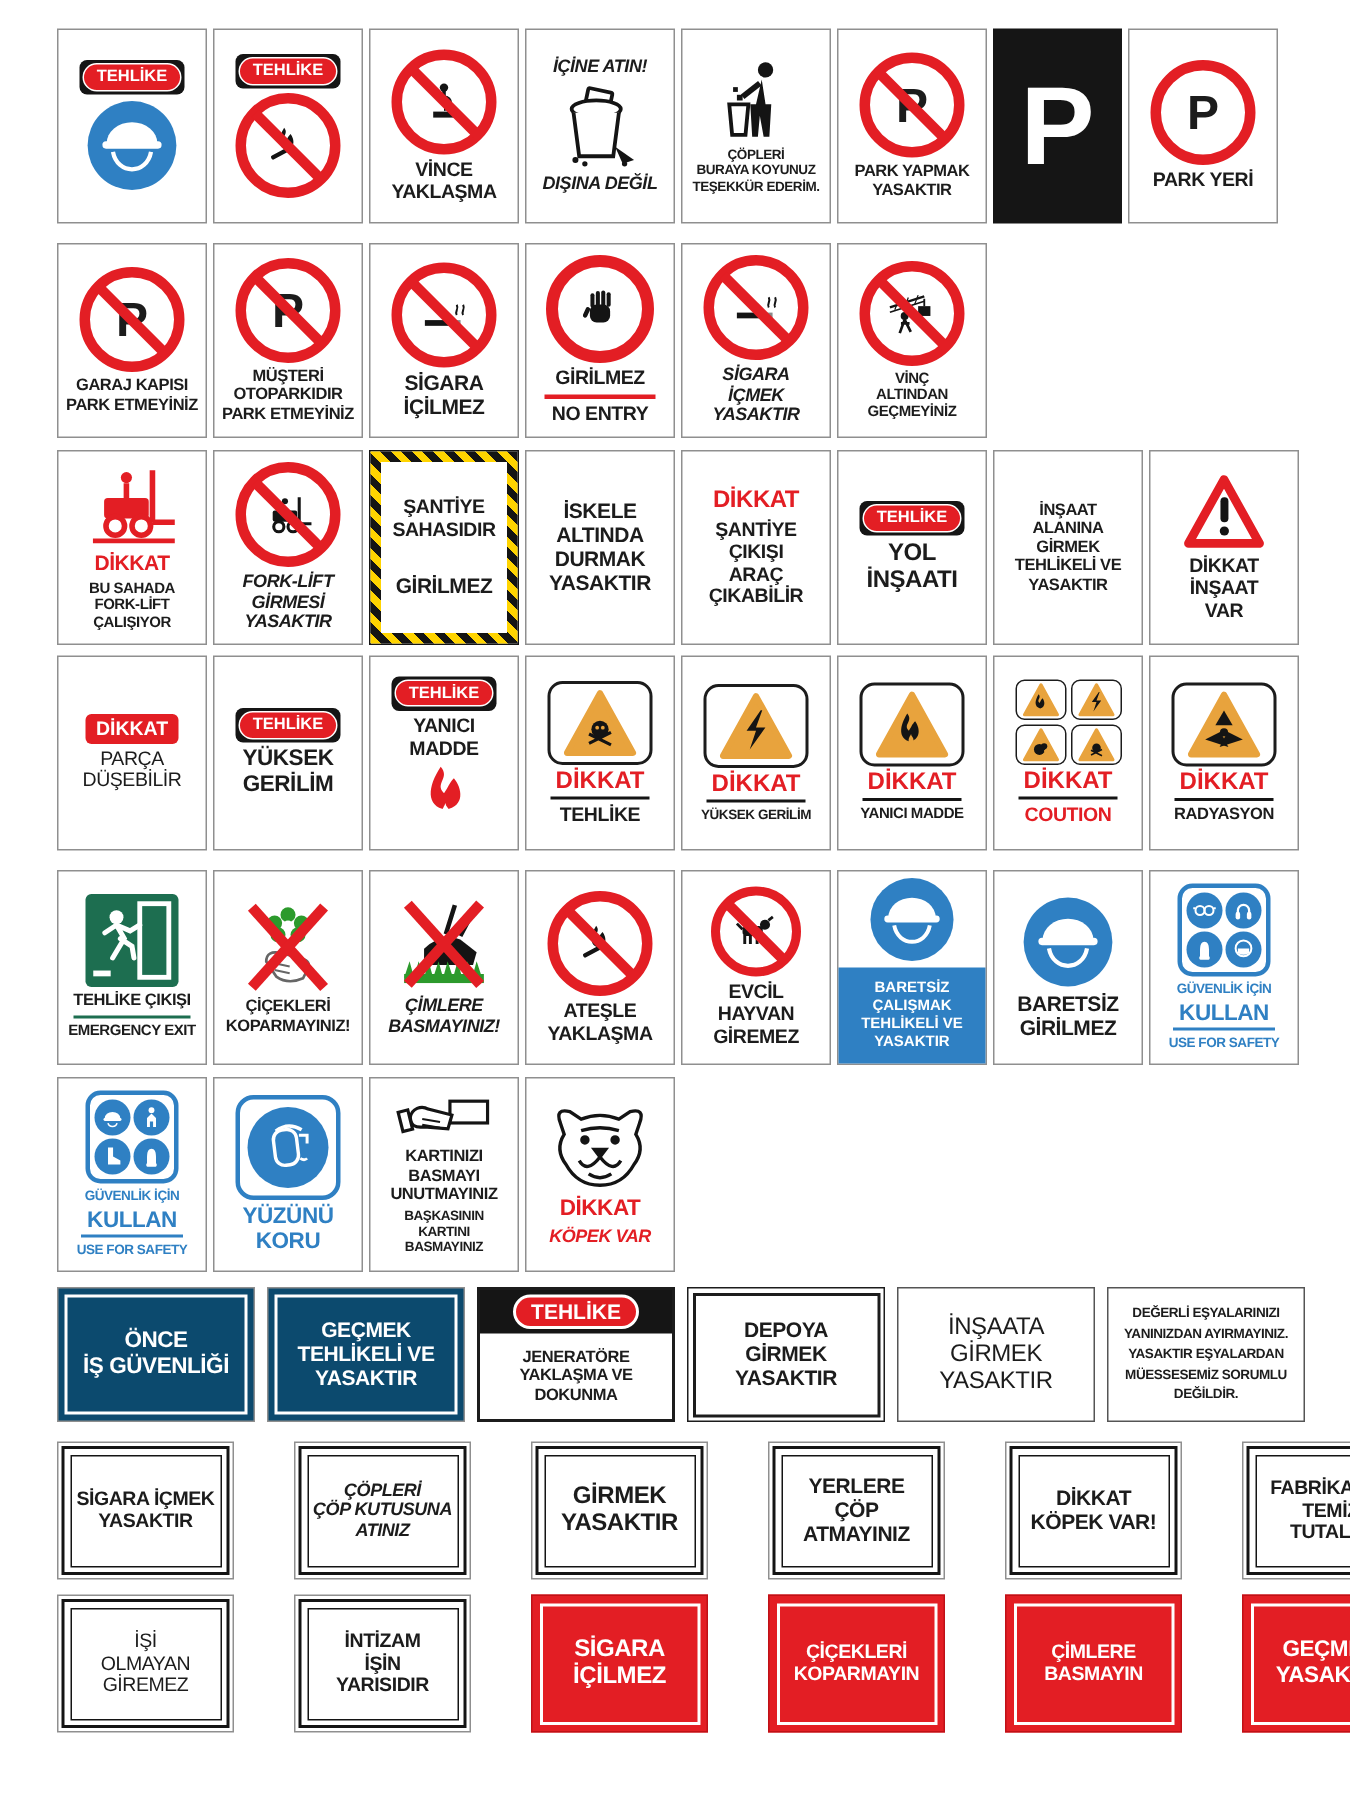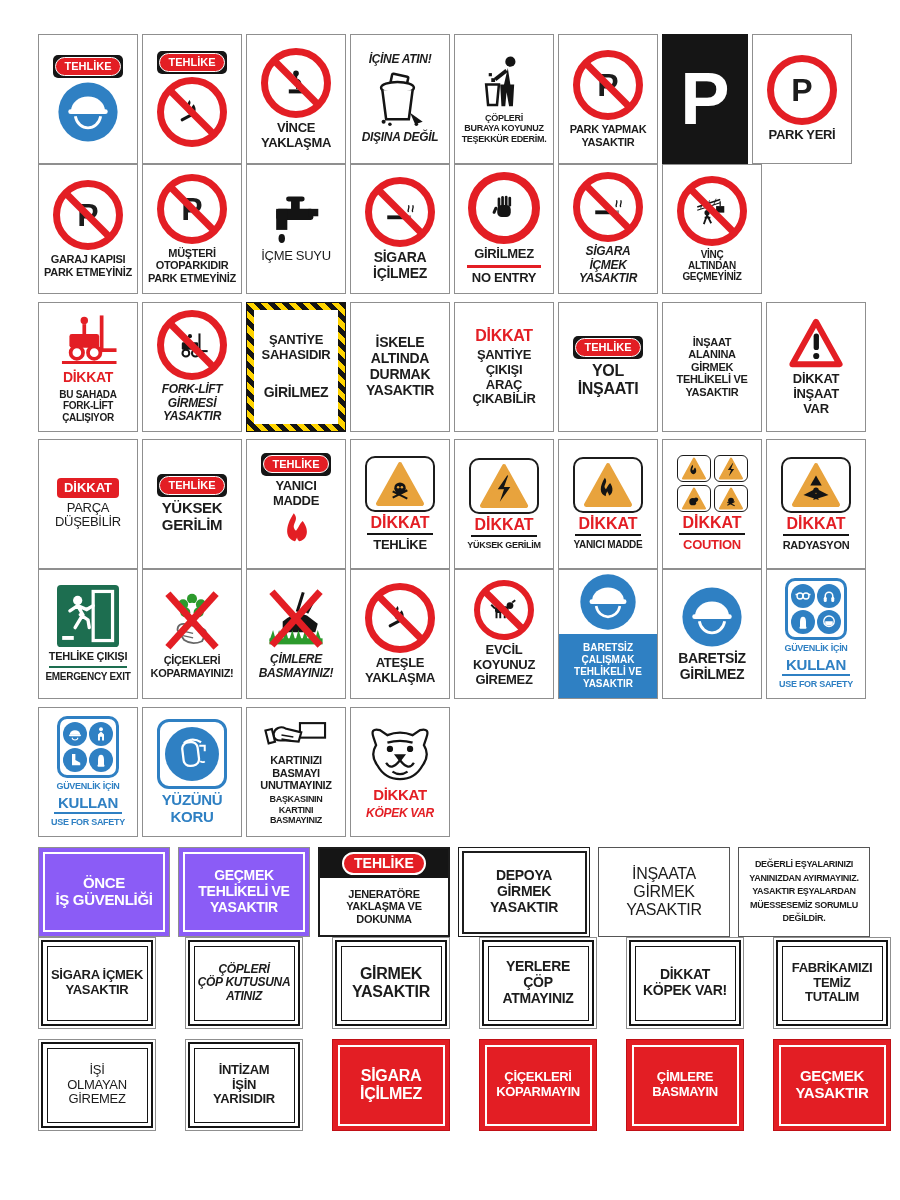--- a/index.html
+++ b/index.html
@@ -1,20 +1,20 @@
 <!DOCTYPE html>
 <html><head>
 <meta charset="utf-8">
 <style>
   html,body{margin:0;padding:0;}
   body{width:900px;height:1200px;background:#fff;font-family:"Liberation Sans",sans-serif;overflow:hidden;}
-  .page{padding-top:34px;}
+  .page{padding-top:19px;}
   .row{display:flex;align-items:stretch;margin-left:38px;}
-  .g4{gap:4px;} .g8{gap:8px;} .g24{gap:29px;}
-  .mt13{} .mt8{margin-top:8px;} .mt7{margin-top:7px;} .mt10{margin-top:10px;}
+  .g4{gap:4px;} .g8{gap:8px;} .g24{gap:40px;}
+  .mt13{margin-top:13px;} .mt8{margin-top:8px;} .mt7{margin-top:7px;} .mt10{margin-top:10px;}
   .sign{box-sizing:border-box;flex:none;background:#fff;border:1.5px solid #8f8f8f;width:100px;height:130px;
         display:flex;flex-direction:column;align-items:center;justify-content:center;text-align:center;gap:3px;padding:4px 2px;}
   .p0{padding:0;gap:0;}
   .cap{font-weight:bold;color:#1c1c1c;line-height:1.13;white-space:pre-line;letter-spacing:-0.3px;}
   .s9{font-size:9px;} .s10{font-size:10px;} .s11{font-size:11px;} .s12{font-size:12px;font-style:italic;}
   .s13{font-size:13px;} .s14{font-size:14px;} .s15{font-size:15px;} .s16{font-size:16px;}
   .red{color:#e31e24;} .blue{color:#2f80c3;} .wt{color:#fff;}
   .norm{font-weight:normal;}
   
   .badge{background:#151515;border-radius:5px;padding:2.5px;display:inline-block;flex:none;}
@@ -48,21 +48,21 @@
   
   .ppe-box{border:3px solid #2f80c3;border-radius:10px;padding:3px;display:grid;grid-template-columns:1fr 1fr;gap:2px;flex:none;background:#fff;}
   .ppe-c{width:24px;height:24px;border-radius:50%;background:#2f80c3;display:flex;align-items:center;justify-content:center;}
   .shield-box{border:3px solid #2f80c3;border-radius:12px;padding:5px;flex:none;background:#fff;}
   .bluecirc{width:54px;height:54px;border-radius:50%;background:#2f80c3;display:flex;align-items:center;justify-content:center;}
   .redline{width:78%;height:3px;background:#e31e24;flex:none;}
   .greenline{width:82%;height:2.5px;background:#1d6e50;flex:none;}
   
   .sign7{box-sizing:border-box;flex:none;width:132px;height:90px;border:1.5px solid #8f8f8f;background:#fff;
          display:flex;flex-direction:column;align-items:center;justify-content:center;text-align:center;}
-  .bsign{background:#8b5cf6;position:relative;color:#fff;}
+  .bsign{background:#0c4a6e;position:relative;color:#fff;}
   .bsign::after{content:"";position:absolute;inset:4px;border:2px solid #fff;pointer-events:none;}
   .jen{border:2px solid #1c1c1c;justify-content:flex-start;}
   .jen-head{background:#151515;width:100%;box-sizing:border-box;padding:3px 0;display:flex;justify-content:center;}
   .jen-oval{background:#e31e24;border:2px solid #fff;border-radius:999px;color:#fff;font-weight:bold;font-size:14px;padding:0 10px;line-height:1.35;}
   .dbl7{border:1.5px solid #1c1c1c;position:relative;}
   .dbl7::after{content:"";position:absolute;inset:2.5px;border:2px solid #1c1c1c;pointer-events:none;}
   
   .sign8{box-sizing:border-box;flex:none;width:118px;height:92px;border:1px solid #8f8f8f;background:#fff;position:relative;
          display:flex;align-items:center;justify-content:center;text-align:center;}
   .frame2::before{content:"";position:absolute;inset:2px;border:2.5px solid #141414;pointer-events:none;}
@@ -169,33 +169,20 @@
       <span class="cap s11">GARAJ KAPISI
 PARK ETMEYİNİZ</span>
     </div>
     <div class="sign">
       <div class="prohib">
           <span class="pletter">P</span>
         </div>
       <span class="cap s11">MÜŞTERİ
 OTOPARKIDIR
 PARK ETMEYİNİZ</span>
-    </div>
-    <div class="sign">
-      <span>
-          <svg width="60" height="52" viewBox="0 0 48 42">
-            <rect x="20" y="4" width="7" height="9" fill="#141414"></rect>
-            <rect x="16" y="2" width="15" height="4" rx="2" fill="#141414"></rect>
-            <rect x="8" y="12" width="30" height="9" rx="2" fill="#141414"></rect>
-            <rect x="34" y="12" width="8" height="6" fill="#141414"></rect>
-            <rect x="8" y="12" width="9" height="17" fill="#141414"></rect>
-            <ellipse cx="12.5" cy="36" rx="2.6" ry="3.6" fill="#141414"></ellipse>
-          </svg>
-        </span>
-      <span class="cap s13 norm">İÇME SUYU</span>
     </div>
     <div class="sign">
       <div class="prohib">
         <svg width="34" height="34" viewBox="0 0 40 40">
             <rect x="5" y="24" width="23" height="4.5" fill="#141414"></rect>
             <rect x="28.5" y="24" width="4.5" height="4.5" fill="#8a8a8a"></rect>
             <path d="M30 20c-2-3 2-4 0-8m5 8c-2-3 2-4 0-8" stroke="#141414" stroke-width="1.6" fill="none"></path>
           </svg>
       </div>
       <span class="cap s14">SİGARA
@@ -498,21 +485,21 @@
       <div class="prohib" style="width:48px;height:48px;border-width:6px;">
         <svg width="30" height="24" viewBox="0 0 40 30">
             <rect x="8" y="10" width="18" height="9" rx="3.5" fill="#141414"></rect>
             <circle cx="28" cy="9" r="4.5" fill="#141414"></circle>
             <path d="M31 5l4-3" stroke="#141414" stroke-width="2.5"></path>
             <path d="M8 13l-5-5" stroke="#141414" stroke-width="2.5"></path>
             <path d="M10 18v8m5-8v8m6-8v8m5-8v8" stroke="#141414" stroke-width="2.6"></path>
           </svg>
       </div>
       <span class="cap s13">EVCİL
-KOYUNUZ
+HAYVAN
 GİREMEZ</span>
     </div>
     <div class="sign p0">
       <div style="flex:1;display:flex;align-items:center;">
         <svg width="58" height="58" viewBox="0 0 44 44">
             <circle cx="22" cy="22" r="21" fill="#2f80c3"></circle>
             <path d="M10 21a12 10 0 0 1 24 0z" fill="#fff"></path>
             <rect x="8" y="20" width="28" height="3.5" rx="1.7" fill="#fff"></rect>
             <path d="M13 25c2 11 16 11 18 0" fill="none" stroke="#fff" stroke-width="2"></path>
           </svg>

